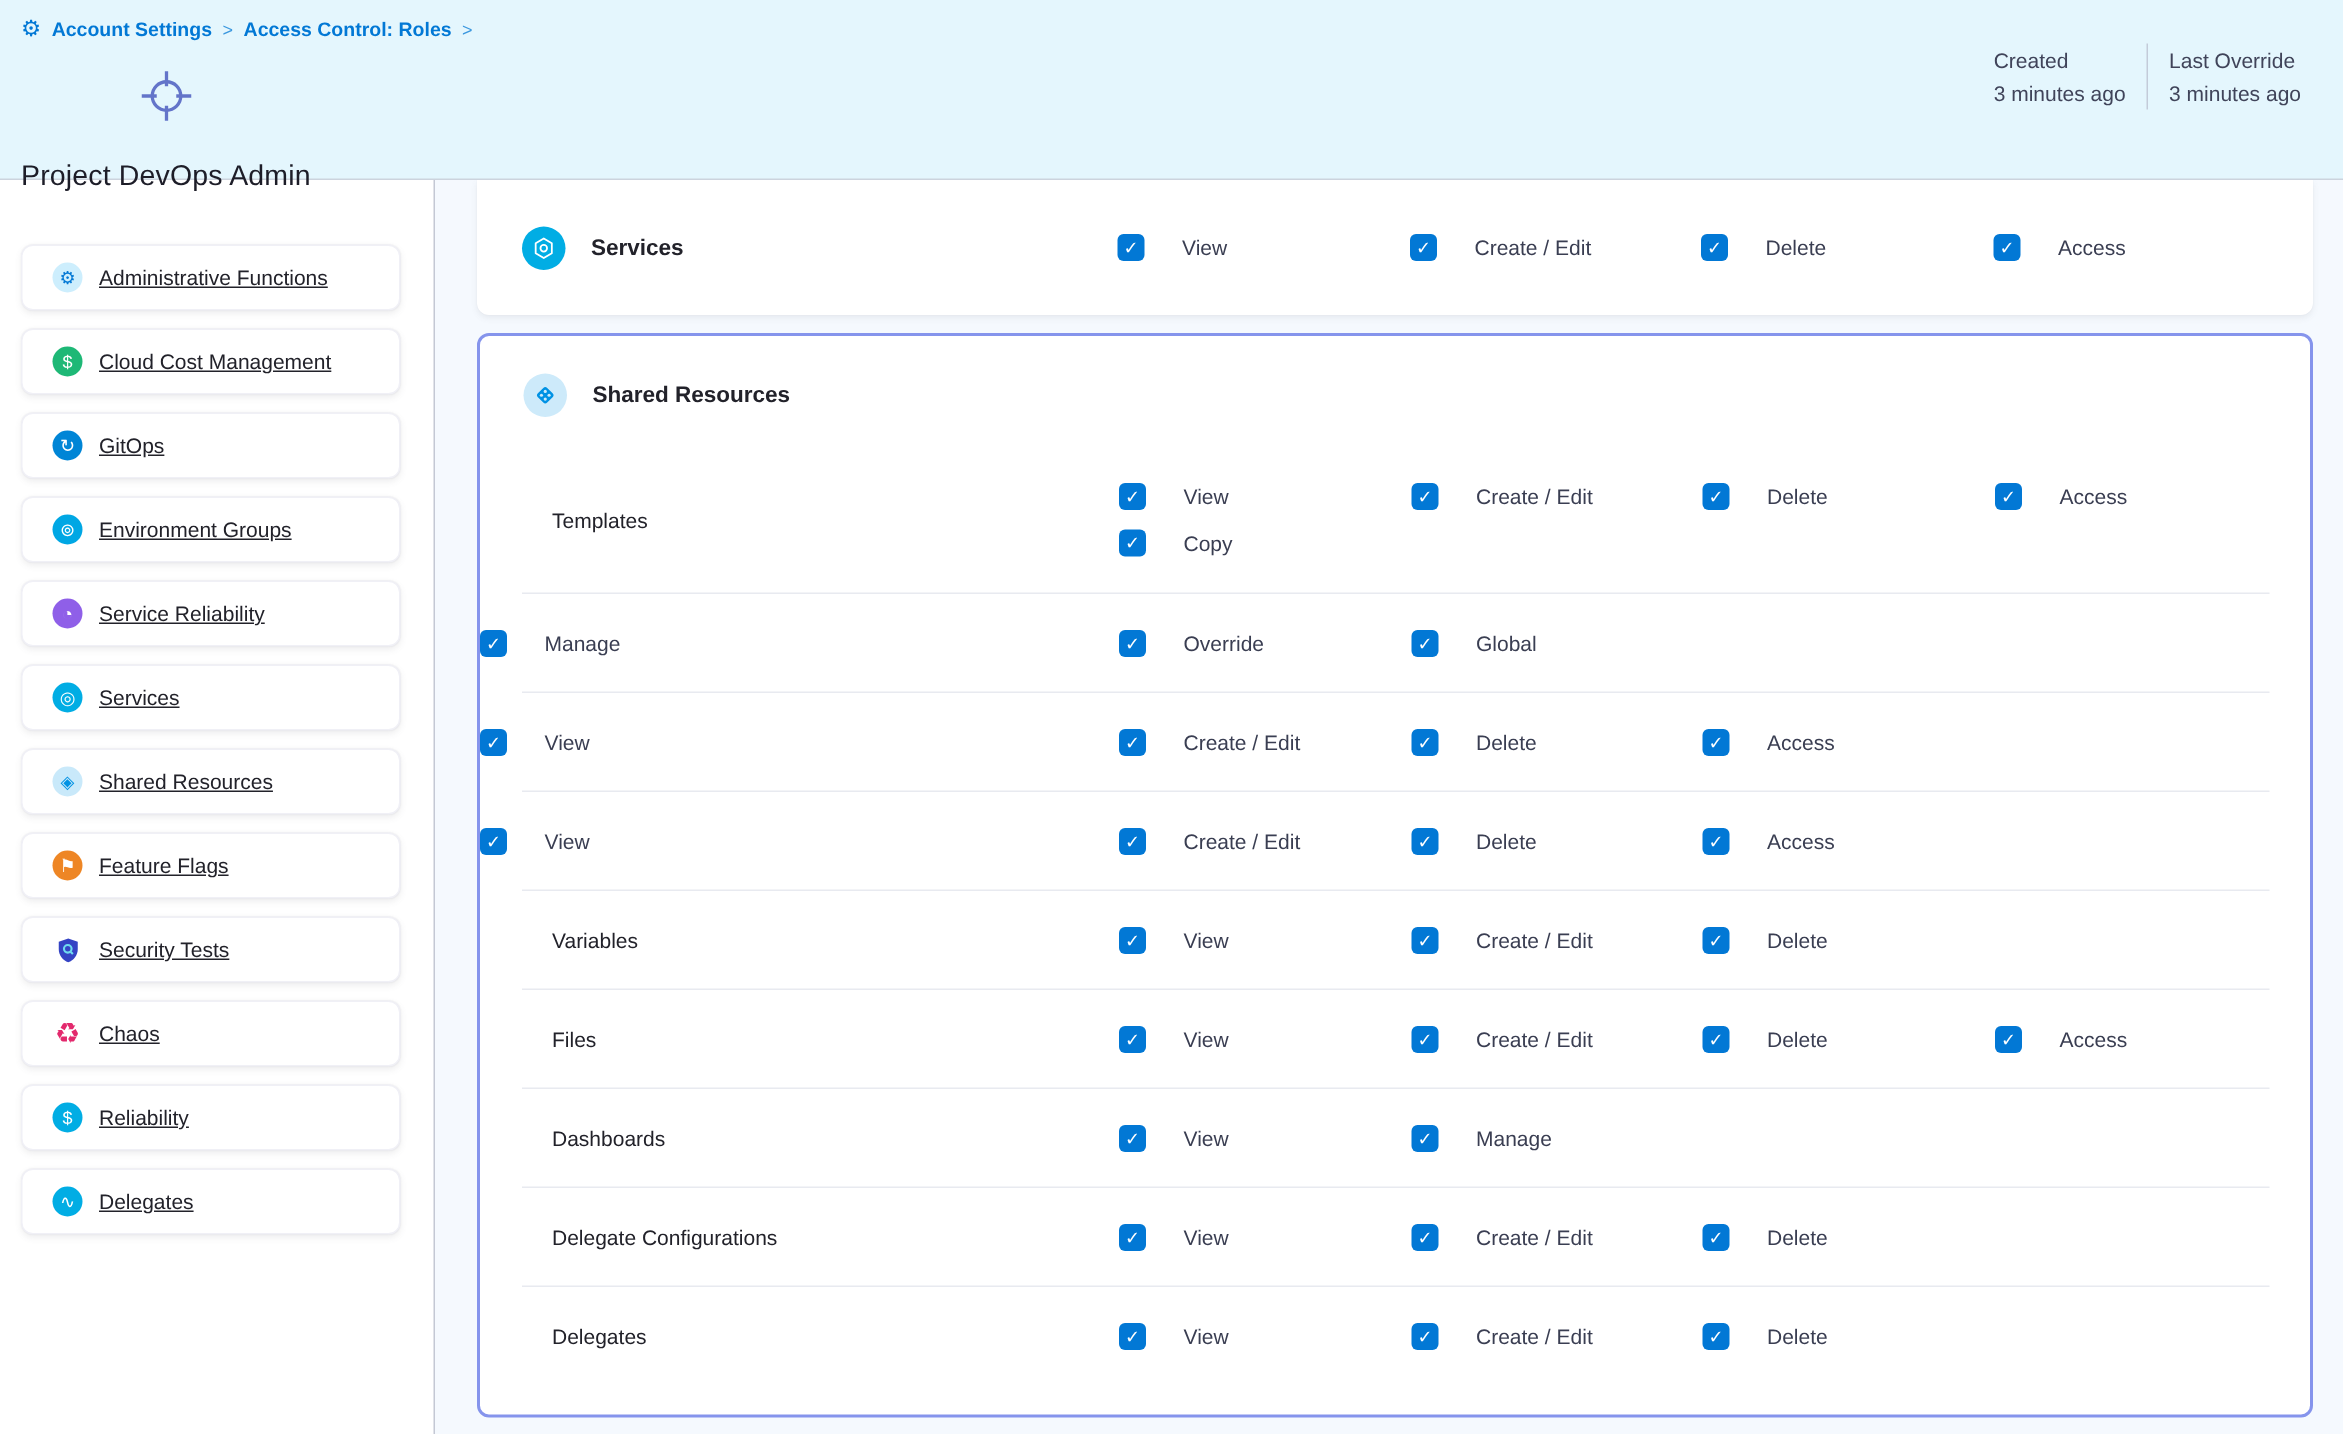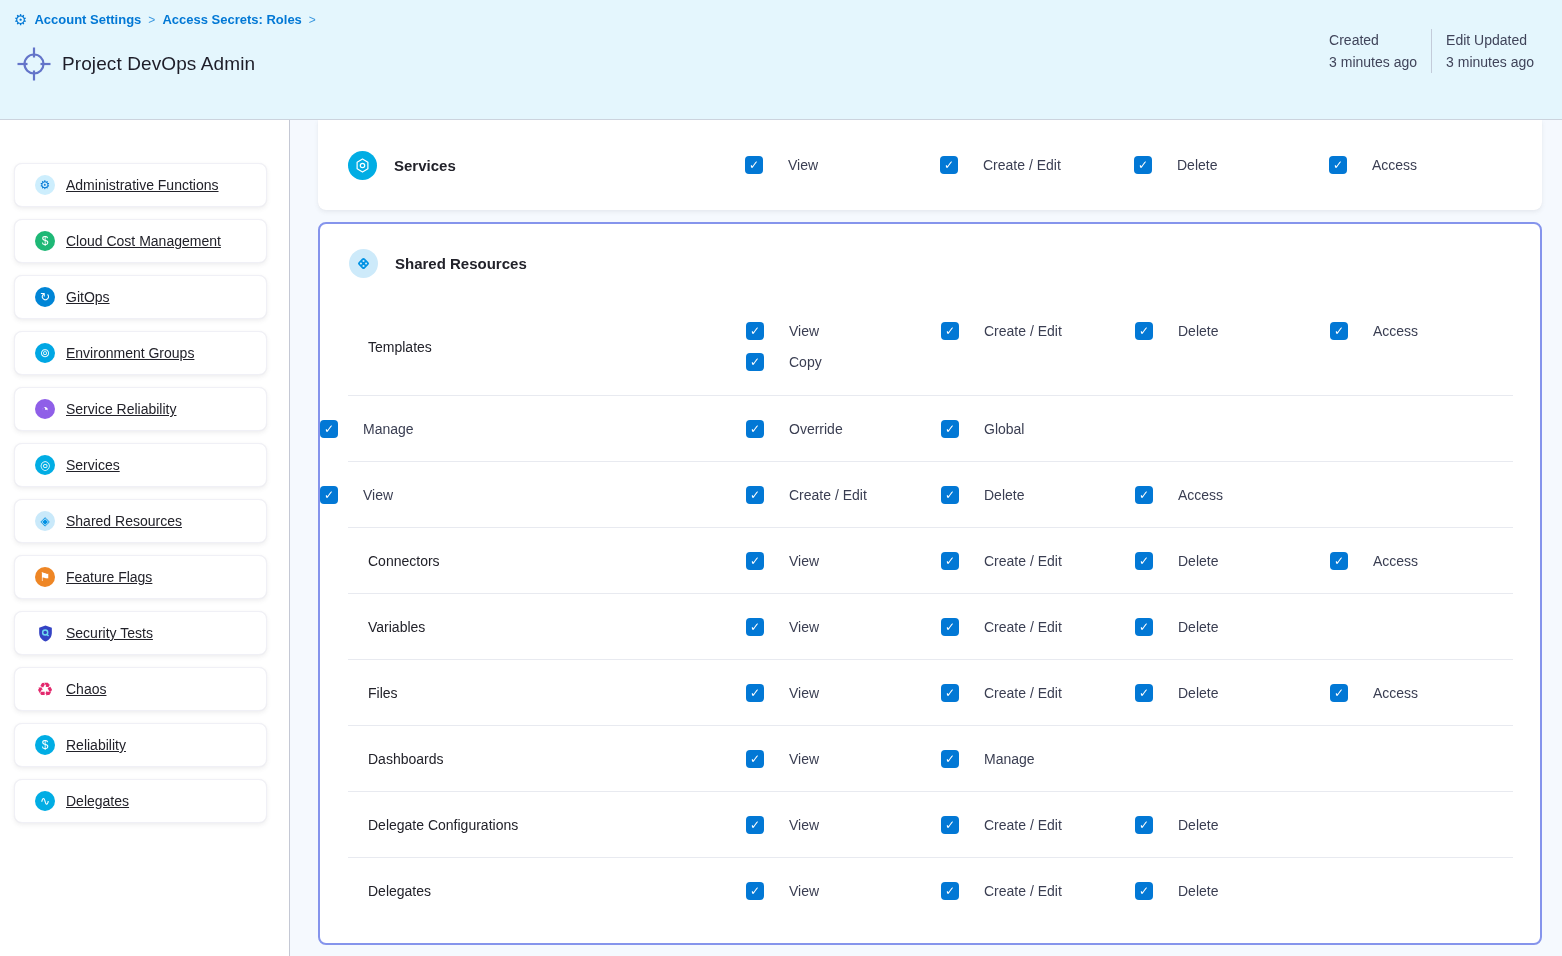--- a/index.html
+++ b/index.html
@@ -8,21 +8,21 @@
 
   
   .header { height:120px; background:#e4f6fd; position:relative;
     border-bottom:1px solid #ccd3dd; }
   .breadcrumb { position:absolute; top:12px; left:14px; display:flex;
     align-items:center; gap:7px; font-size:13px; font-weight:600; }
   .crumb-gear { color:#0278d5; font-size:15px; line-height:1; }
   .crumb-link { color:#0278d5; cursor:pointer; text-decoration:none; }
   .crumb-sep { color:#0278d5; opacity:.75; font-weight:400; font-size:12px; }
   .title-row { position:absolute; top:44px; left:14px; display:flex;
-    align-items:center; gap:8px; }
+    align-items:center; gap:23px;flex-direction:column; }
   .role-icon { width:40px; height:40px; display:flex; align-items:center; justify-content:center; }
   .page-title { font-size:19px; font-weight:500; color:#1d1d28; letter-spacing:.1px; }
   .meta { position:absolute; top:29px; right:14px; display:flex; align-items:stretch; }
   .meta-col { font-size:14px; color:#40445a; line-height:22px; padding:0 14px; }
   .meta-col .m-label { color:#40445a; }
   .meta-divider { width:1px; background:#c3cbd9; }
 
   
   .content { display:flex; height:836px; }
   .sidebar { width:290px; background:#fff; border-right:1px solid #c4c8d4;
@@ -70,21 +70,21 @@
   .divider { height:1px; background:#e8eaf0; margin:0 27px 0 28px; }
 </style>
 </head>
 <body>
 
 <div class="header">
   <div class="breadcrumb">
     <span class="crumb-gear">⚙</span>
     <a class="crumb-link">Account Settings</a>
     <span class="crumb-sep">&gt;</span>
-    <a class="crumb-link">Access Secrets: Roles</a>
+    <a class="crumb-link">Access Control: Roles</a>
     <span class="crumb-sep">&gt;</span>
   </div>
 
   <div class="title-row">
     <span class="role-icon">
       <svg width="40" height="40" viewBox="0 0 40 40" fill="none">
         <circle cx="20" cy="20" r="9.5" stroke="#6374c9" stroke-width="2.2"></circle>
         <line x1="20" y1="3.5" x2="20" y2="13.5" stroke="#6374c9" stroke-width="2.2"></line>
         <line x1="20" y1="26.5" x2="20" y2="36.5" stroke="#6374c9" stroke-width="2.2"></line>
         <line x1="3.5" y1="20" x2="13.5" y2="20" stroke="#6374c9" stroke-width="2.2"></line>
@@ -94,21 +94,21 @@
     <h1 class="page-title">Project DevOps Admin</h1>
   </div>
 
   <div class="meta">
     <div class="meta-col">
       <div class="m-label">Created</div>
       <div class="m-value">3 minutes ago</div>
     </div>
     <div class="meta-divider"></div>
     <div class="meta-col">
-      <div class="m-label">Edit Updated</div>
+      <div class="m-label">Last Override</div>
       <div class="m-value">3 minutes ago</div>
     </div>
   </div>
 </div>
 
 <div class="content">
 
   <aside class="sidebar" id="sidebar">
   <div class="side-item">
     <span class="side-icon" style="background: rgb(205, 238, 253); color: rgb(2, 120, 213);">⚙</span>
@@ -306,21 +306,20 @@
 </div>
             <div class="perm-cell">
   <span class="perm">
     <span class="checkbox"></span>
     <span class="perm-label">Access</span>
   </span>
 </div>
           </div>
 <div class="divider"></div>
   <div class="prow">
-    <div class="res-label">Connectors</div>
   <div class="perm-cell">
   <span class="perm">
     <span class="checkbox"></span>
     <span class="perm-label">View</span>
   </span>
 </div>
             <div class="perm-cell">
   <span class="perm">
     <span class="checkbox"></span>
     <span class="perm-label">Create / Edit</span>

